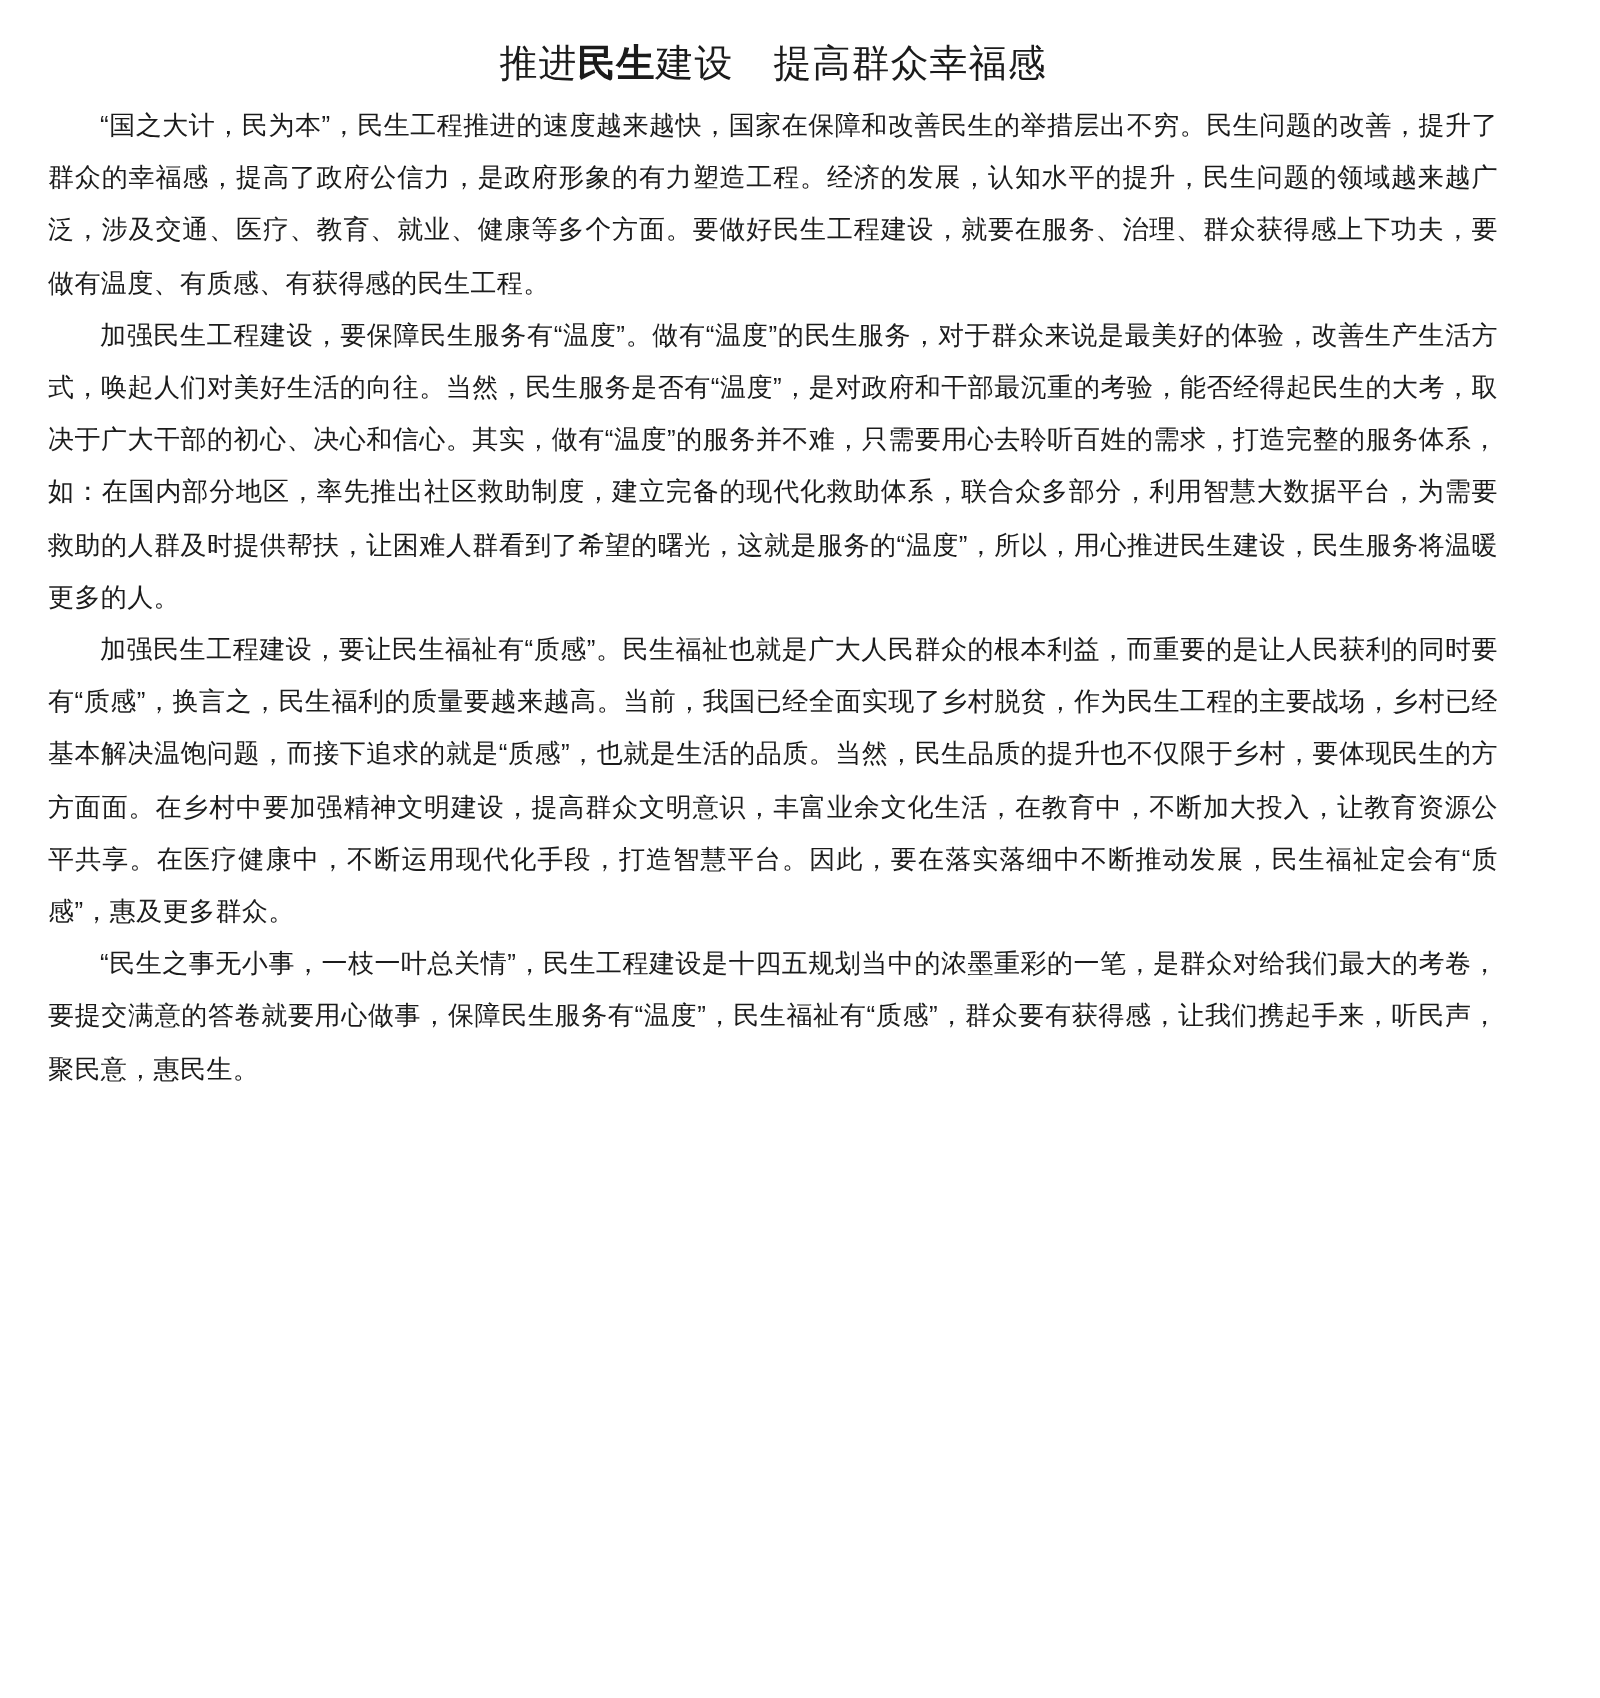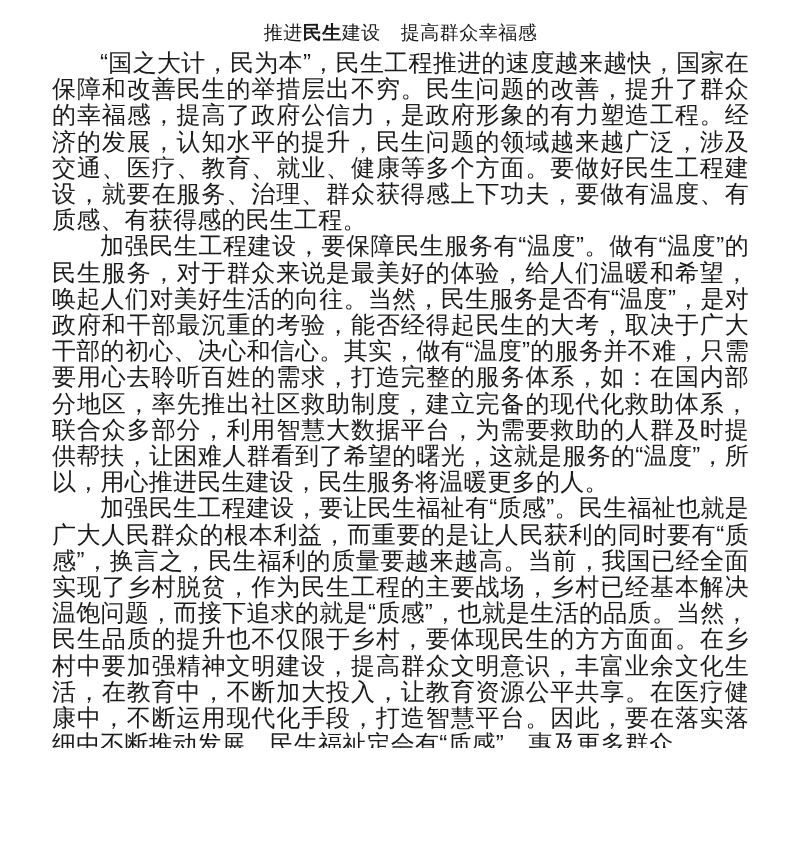--- a/index.html
+++ b/index.html
@@ -7,21 +7,21 @@
     padding: 0;
     background: #ffffff;
   }
   .page {
     position: relative;
     width: 800px;
     height: 748px;
     margin: 0 auto;
     background: #ffffff;
     box-sizing: border-box;
-    padding: 19px 51px 0 52px;
+    padding: 19px 51px 0 24px;
     font-family: "Liberation Sans", "DejaVu Sans", sans-serif;
     color: #1b1b1b;
     overflow: hidden;
   }
   .doc-title {
     font-size: 19px;
     font-weight: normal;
     line-height: 27px;
     text-align: center;
     margin: 0 0 4px 0;
@@ -29,32 +29,32 @@
     letter-spacing: 0.5px;
   }
   .doc-title .bold {
     font-weight: bold;
   }
   .doc-title .second-half {
     margin-left: 1.05em;
   }
   .para {
     margin: 0;
-    font-size: 24px;
+    font-size: 13px;
     line-height: 26.2px;
     text-align: justify;
     text-indent: 2em;
     letter-spacing: 0.2px;
     word-break: break-all;
   }
 </style>
 </head>
 <body>
 
 <div class="page">
   <h1 class="doc-title">
     <span>推进</span><span class="bold">民生</span><span>建设</span><span class="second-half">提高群众幸福感</span>
   </h1>
   <p class="para">“国之大计，民为本”，民生工程推进的速度越来越快，国家在保障和改善民生的举措层出不穷。民生问题的改善，提升了群众的幸福感，提高了政府公信力，是政府形象的有力塑造工程。经济的发展，认知水平的提升，民生问题的领域越来越广泛，涉及交通、医疗、教育、就业、健康等多个方面。要做好民生工程建设，就要在服务、治理、群众获得感上下功夫，要做有温度、有质感、有获得感的民生工程。</p>
-  <p class="para">加强民生工程建设，要保障民生服务有“温度”。做有“温度”的民生服务，对于群众来说是最美好的体验，给人们温暖和希望，唤起人们对美好生活的向往。当然，民生服务是否有“温度”，是对政府和干部最沉重的考验，能否经得起民生的大考，取决于广大干部的初心、决心和信心。其实，做有“温度”的服务并不难，只需要用心去聆听百姓的需求，打造完整的服务体系，如：在国内部分地区，率先推出社区救助制度，建立完备的现代化救助体系，联合众多部分，利用智慧大数据平台，为需要救助的人群及时提供帮扶，让困难人群看到了希望的曙光，这就是服务的“温度”，所以，用心推进民生建设，民生服务将温暖更多的人。</p>
+  <p class="para">加强民生工程建设，要保障民生服务有“温度”。做有“温度”的民生服务，对于群众来说是最美好的体验，改善生产生活方式，唤起人们对美好生活的向往。当然，民生服务是否有“温度”，是对政府和干部最沉重的考验，能否经得起民生的大考，取决于广大干部的初心、决心和信心。其实，做有“温度”的服务并不难，只需要用心去聆听百姓的需求，打造完整的服务体系，如：在国内部分地区，率先推出社区救助制度，建立完备的现代化救助体系，联合众多部分，利用智慧大数据平台，为需要救助的人群及时提供帮扶，让困难人群看到了希望的曙光，这就是服务的“温度”，所以，用心推进民生建设，民生服务将温暖更多的人。</p>
   <p class="para">加强民生工程建设，要让民生福祉有“质感”。民生福祉也就是广大人民群众的根本利益，而重要的是让人民获利的同时要有“质感”，换言之，民生福利的质量要越来越高。当前，我国已经全面实现了乡村脱贫，作为民生工程的主要战场，乡村已经基本解决温饱问题，而接下追求的就是“质感”，也就是生活的品质。当然，民生品质的提升也不仅限于乡村，要体现民生的方方面面。在乡村中要加强精神文明建设，提高群众文明意识，丰富业余文化生活，在教育中，不断加大投入，让教育资源公平共享。在医疗健康中，不断运用现代化手段，打造智慧平台。因此，要在落实落细中不断推动发展，民生福祉定会有“质感”，惠及更多群众。</p>
   <p class="para">“民生之事无小事，一枝一叶总关情”，民生工程建设是十四五规划当中的浓墨重彩的一笔，是群众对给我们最大的考卷，要提交满意的答卷就要用心做事，保障民生服务有“温度”，民生福祉有“质感”，群众要有获得感，让我们携起手来，听民声，聚民意，惠民生。</p>
 </div>
 
 </body></html>

